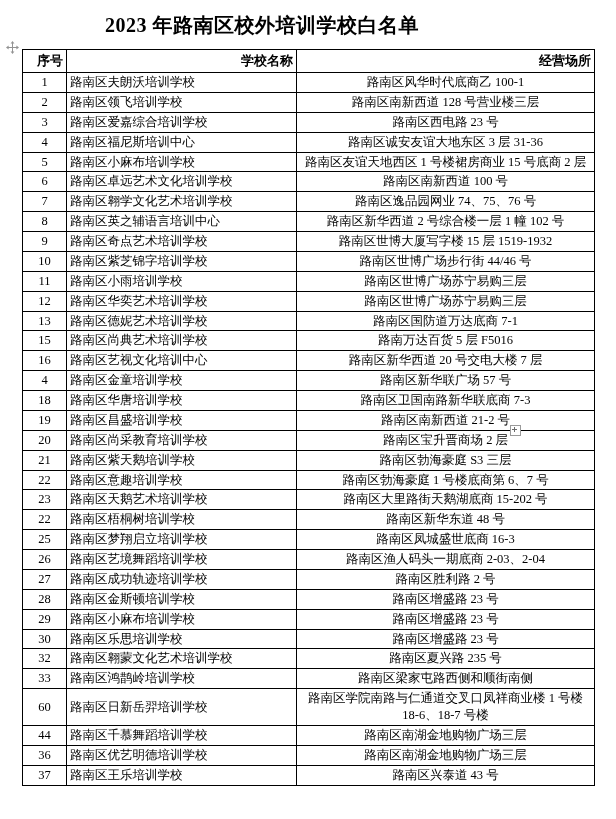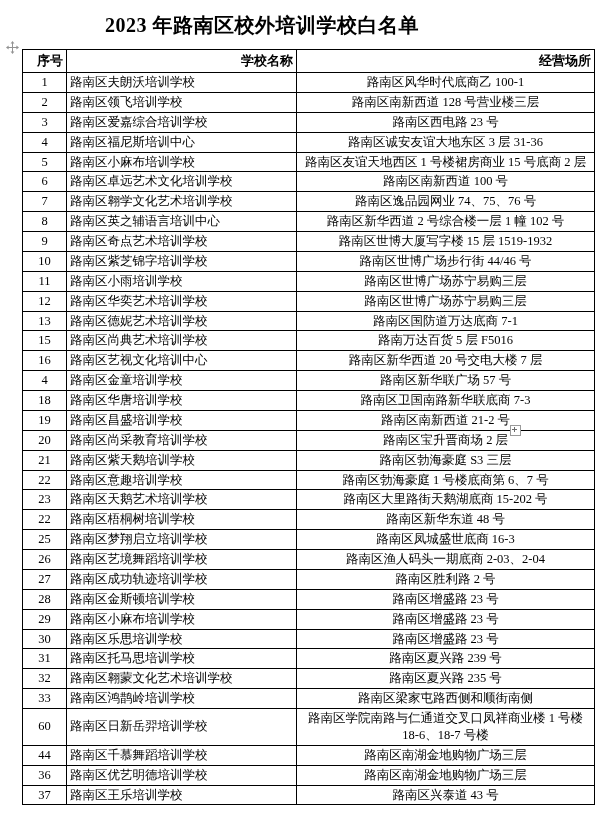--- a/index.html
+++ b/index.html
@@ -283,25 +283,20 @@
             <td class="idx">29</td>
             <td class="name">路南区小麻布培训学校</td>
             <td class="addr">路南区增盛路 23 号</td>
           </tr>
           <tr>
             <td class="idx">30</td>
             <td class="name">路南区乐思培训学校</td>
             <td class="addr">路南区增盛路 23 号</td>
           </tr>
           <tr>
-            <td class="idx">31</td>
-            <td class="name">路南区托马思培训学校</td>
-            <td class="addr">路南区夏兴路 239 号</td>
-          </tr>
-          <tr>
             <td class="idx">32</td>
             <td class="name">路南区翱蒙文化艺术培训学校</td>
             <td class="addr">路南区夏兴路 235 号</td>
           </tr>
           <tr>
             <td class="idx">33</td>
             <td class="name">路南区鸿鹊岭培训学校</td>
             <td class="addr">路南区梁家屯路西侧和顺街南侧</td>
           </tr>
           <tr>

